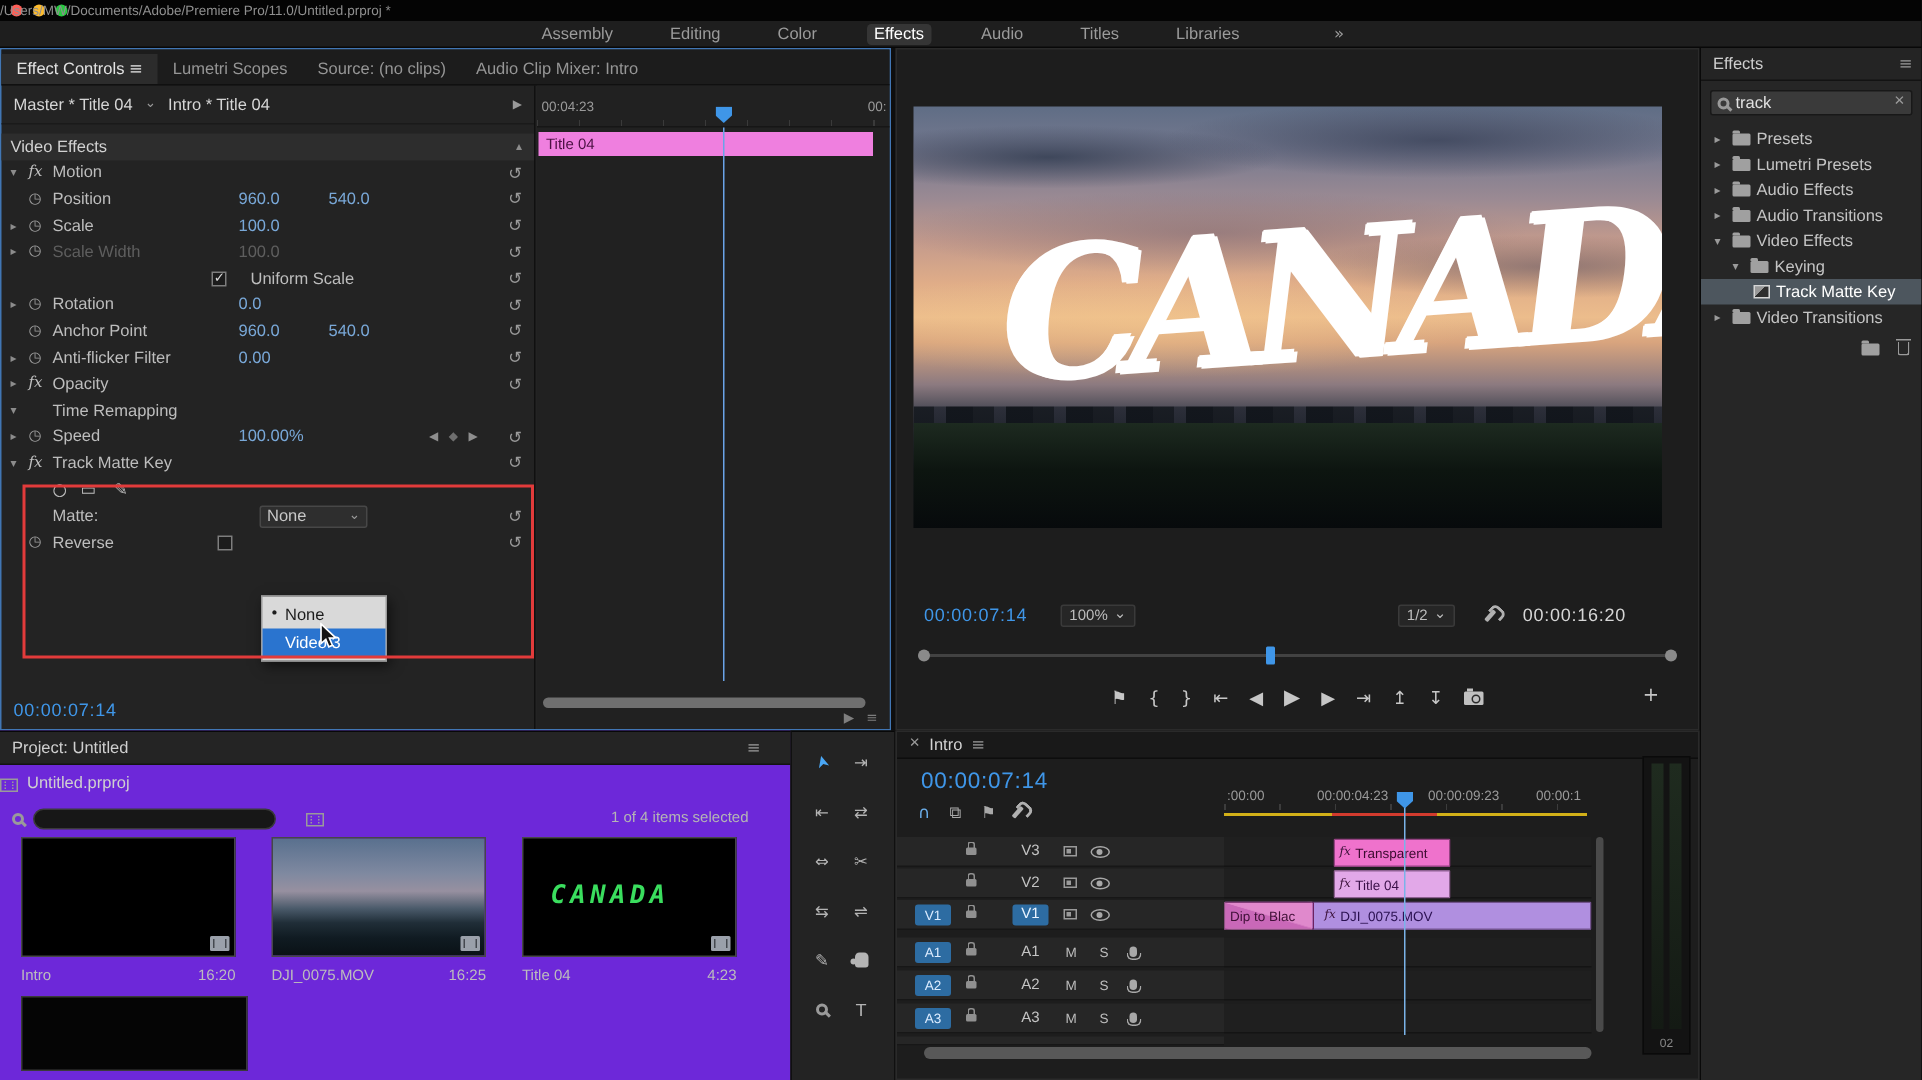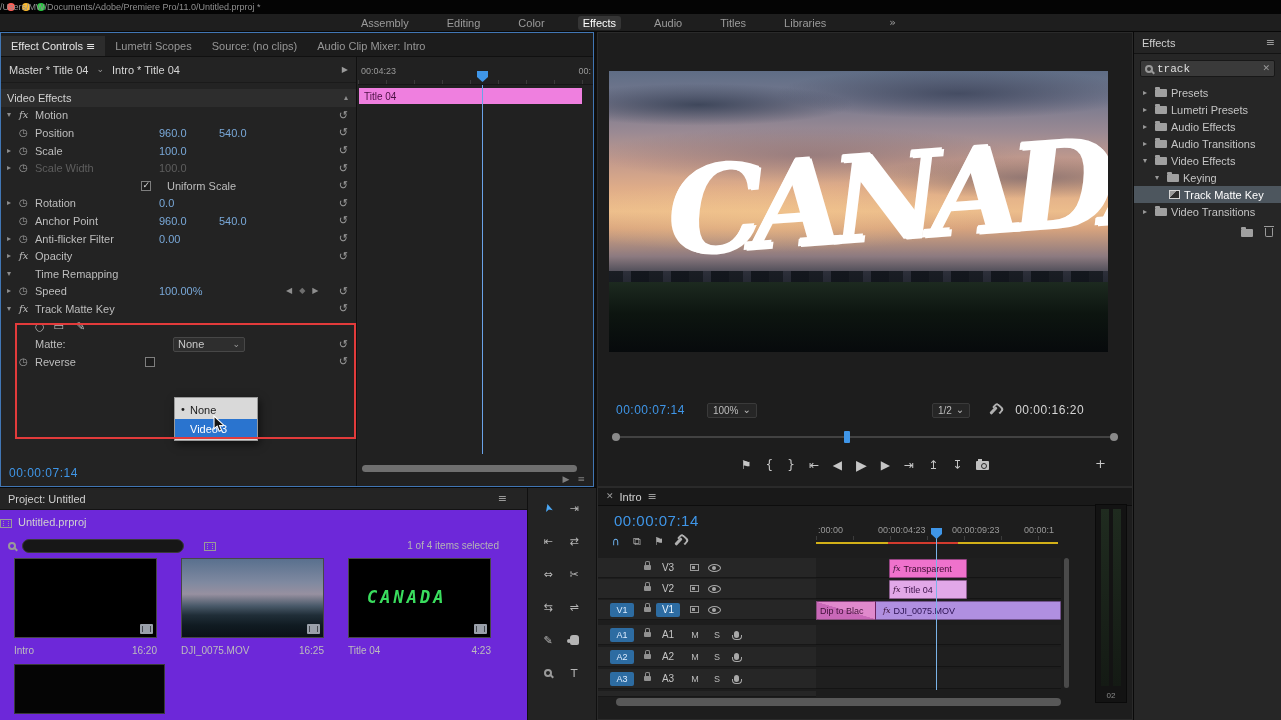--- a/index.html
+++ b/index.html
@@ -106,21 +106,21 @@
 .pdrop{display:flex;align-items:center;gap:4px;color:#bdbdbd;background:#262626;border:1px solid #3a3a3a;border-radius:2px;padding:1px 5px;font-size:10px}
 #scrub{position:absolute;left:14px;right:14px;top:398px;height:12px}
 #scrubline{position:absolute;left:0;right:0;top:5px;height:2px;background:#424242}
 #scrub .cap{position:absolute;top:2px;width:8px;height:8px;border-radius:50%;background:#8a8a8a}
 #progplayhead{position:absolute;left:232px;top:0;width:6px;height:12px;background:#3f96e8;border-radius:1px}
 #transport{position:absolute;left:0;right:0;top:420px;height:24px;display:flex;align-items:center;justify-content:center;gap:14px;color:#c6c6c6;font-size:12px}
 #btnplus{position:absolute;right:26px;top:424px;color:#c6c6c6;font-size:13px}
 
 #effpanel{position:absolute;left:1133px;top:32px;width:148px;height:688px;background:#262626;border-left:1px solid #090909}
 #effsearch{position:absolute;left:6px;right:6px;top:28px;height:17px;background:#3a3a3a;border:1px solid #181818;border-radius:2px;display:flex;align-items:center;padding:0 4px;gap:4px}
-#effsearch input{flex:1;min-width:0;background:transparent;border:none;outline:none;color:#e0e0e0;font-size:11px;font-family:Liberation Mono, monospace}
+#effsearch input{flex:1;min-width:0;background:transparent;border:none;outline:none;color:#e0e0e0;font-size:11px;font-family:Liberation Sans, sans-serif}
 #efftree{position:absolute;left:0;right:0;top:52px}
 .erow{height:17px;display:flex;align-items:center;gap:4px;color:#c4c4c4}
 .erow .g-chevr,.erow .g-chevd{font-size:8px;color:#9a9a9a;width:8px}
 .erow.sel{background:#4d565e;color:#fff}
 .idt1{padding-left:9px}.idt2{padding-left:21px}.idt3{padding-left:35px}
 #effbottom{position:absolute;left:0;right:8px;top:196px;display:flex;justify-content:flex-end;gap:12px;align-items:center}
 
 #projpanel{position:absolute;left:0;top:487px;width:527px;height:233px;background:#6d28d9;border-top:1px solid #080808}
 #projfile{position:absolute;left:0;top:28px;display:flex;align-items:flex-end;gap:6px;color:#d0d0d0}
 #projsearch{position:absolute;left:8px;top:50px;right:8px;height:16px;display:flex;align-items:center;gap:6px}
@@ -142,21 +142,21 @@
 #tltab{height:18px;background:#191919;border-bottom:1px solid #0d0d0d;display:flex;align-items:center;gap:6px;padding-left:8px;color:#d2d2d2}
 #tltc{position:absolute;left:16px;top:24px;color:#3f96e8;font-size:15px;letter-spacing:.5px}
 #tltools{position:absolute;left:14px;top:48px;display:flex;gap:13px;align-items:center;color:#a8a8a8;font-size:11px}
 #tlruler{position:absolute;left:218px;width:245px;top:36px;height:16px;overflow:hidden;color:#9a9a9a;font-size:9px;background:repeating-linear-gradient(90deg,#3c3c3c 0 1px,transparent 1px 37px) left bottom/100% 4px no-repeat}
 #renderbar{position:absolute;left:218px;width:242px;top:54px;height:2px;background:#d2b018}
 #renderred{position:absolute;left:290px;width:70px;top:54px;height:2px;background:#d23b2e}
 .trow{position:absolute;left:0;width:218px;height:20px;background:#262626;border-bottom:1px solid #171717;display:flex;align-items:center}
 .lane{position:absolute;left:218px;width:245px;height:20px;background:#1f1f1f;border-bottom:1px solid #141414}
 .badge{width:24px;height:14px;border-radius:2px;margin-left:12px;display:flex;align-items:center;justify-content:center;color:#dcecff;font-size:9px;background:#2d6ca2;flex:none}
 .badge.empty{background:transparent}
-.tname{width:24px;height:14px;margin-left:5px;display:flex;align-items:center;justify-content:center;font-size:10px;color:#c4c4c4;border-radius:2px;flex:none}
+.tname{width:24px;height:14px;margin-left:24px;display:flex;align-items:center;justify-content:center;font-size:10px;color:#c4c4c4;border-radius:2px;flex:none}
 .tname.tgt{background:#2d6ca2;color:#eaf4ff}
 .trow .icn-lock{margin-left:10px}
 .trow .icn-patch{margin-left:10px}
 .trow .icn-eye{margin-left:9px}
 .msbtn{width:14px;text-align:center;color:#bdbdbd;font-size:9px;margin-left:8px}
 .clip{position:absolute;height:19px;border:1px solid rgba(40,10,40,.45);border-radius:1px;display:flex;align-items:center;gap:3px;padding:0 3px;font-size:9px;overflow:hidden;white-space:nowrap}
 .clip .fxb::before{font-size:8px;color:#3a1038}
 #playhead{position:absolute;left:338px;top:50px;height:152px;width:1px;background:#7ab3e8;z-index:5}
 #phgrip{position:absolute;left:333px;top:40px;width:11px;height:11px;background:#3f96e8;clip-path:polygon(0 0,100% 0,100% 55%,50% 100%,0 55%);z-index:6}
 #tlhscroll{position:absolute;left:18px;top:210px;width:445px;height:8px;background:#585858;border-radius:4px}

